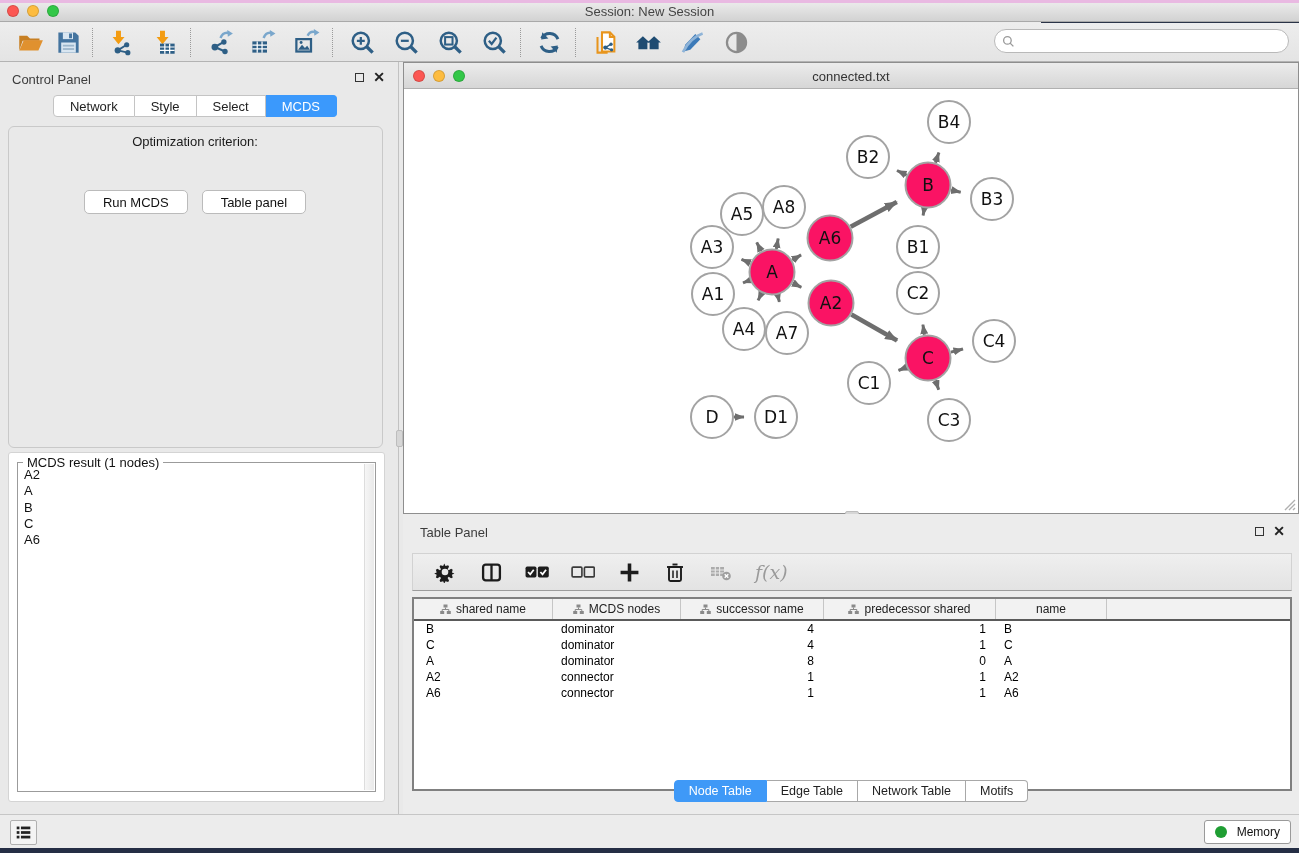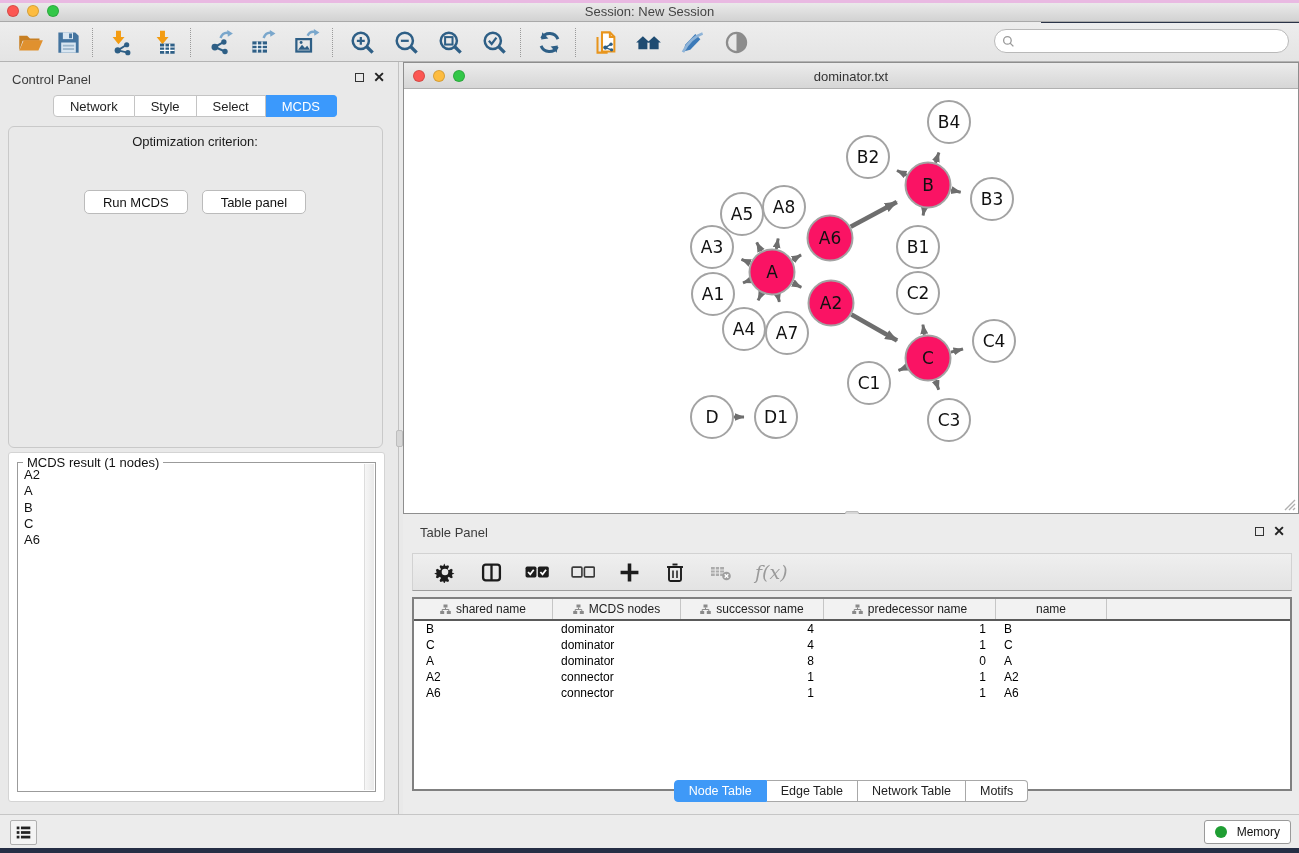--- a/index.html
+++ b/index.html
@@ -302,21 +302,21 @@
     </div>
   </div>
 
   <div class="net-window">
     <div class="net-titlebar">
       <div class="tl-dots">
         <div class="tl-dot tl-red"></div>
         <div class="tl-dot tl-yellow"></div>
         <div class="tl-dot tl-green"></div>
       </div>
-      <div class="title">dominator.txt</div>
+      <div class="title">connected.txt</div>
     </div>
     <div class="net-canvas">
       <svg id="graph-svg" width="894" height="424" viewBox="0 0 894 424">
           <defs>
             <marker id="arr" markerWidth="11" markerHeight="9" refX="9.5" refY="4" orient="auto" markerUnits="userSpaceOnUse">
               <path d="M0,0 L10,4 L0,8 Z" fill="#6e6e6e"></path>
             </marker>
             <marker id="arrT" markerWidth="14" markerHeight="11" refX="12" refY="5" orient="auto" markerUnits="userSpaceOnUse">
               <path d="M0,0 L13,5 L0,10 Z" fill="#6e6e6e"></path>
             </marker>
@@ -536,21 +536,21 @@
             <span style="display: flex; align-items: center;">
               <svg viewBox="0 0 11 11" width="11" height="11">
                 <g fill="#8a8a8a">
                   <rect x="3.5" y="0.5" width="4" height="3"></rect>
                   <rect x="0.2" y="7" width="4" height="3"></rect>
                   <rect x="6.8" y="7" width="4" height="3"></rect>
                 </g>
                 <path d="M5.5 3.5 v2 M2.2 7 v-1.5 h6.6 V7" stroke="#8a8a8a" fill="none" stroke-width="1"></path>
               </svg>
             </span>
-            <span>predecessor name</span>
+            <span>predecessor shared</span>
           </div>
           <div class="dt-hcell" style="width: 111px;">
             <span>name</span>
           </div>
           <div class="dt-hcell" style="flex: 1 1 0%;"></div>
         </div>
       <div id="dt-body">
           <div class="dt-row">
             <div class="dt-cell" style="width: 139px; text-align: left; padding: 0px 0px 0px 12px;">B</div>
             <div class="dt-cell" style="width: 128px; text-align: left; padding: 0px 0px 0px 8px;">dominator</div>

